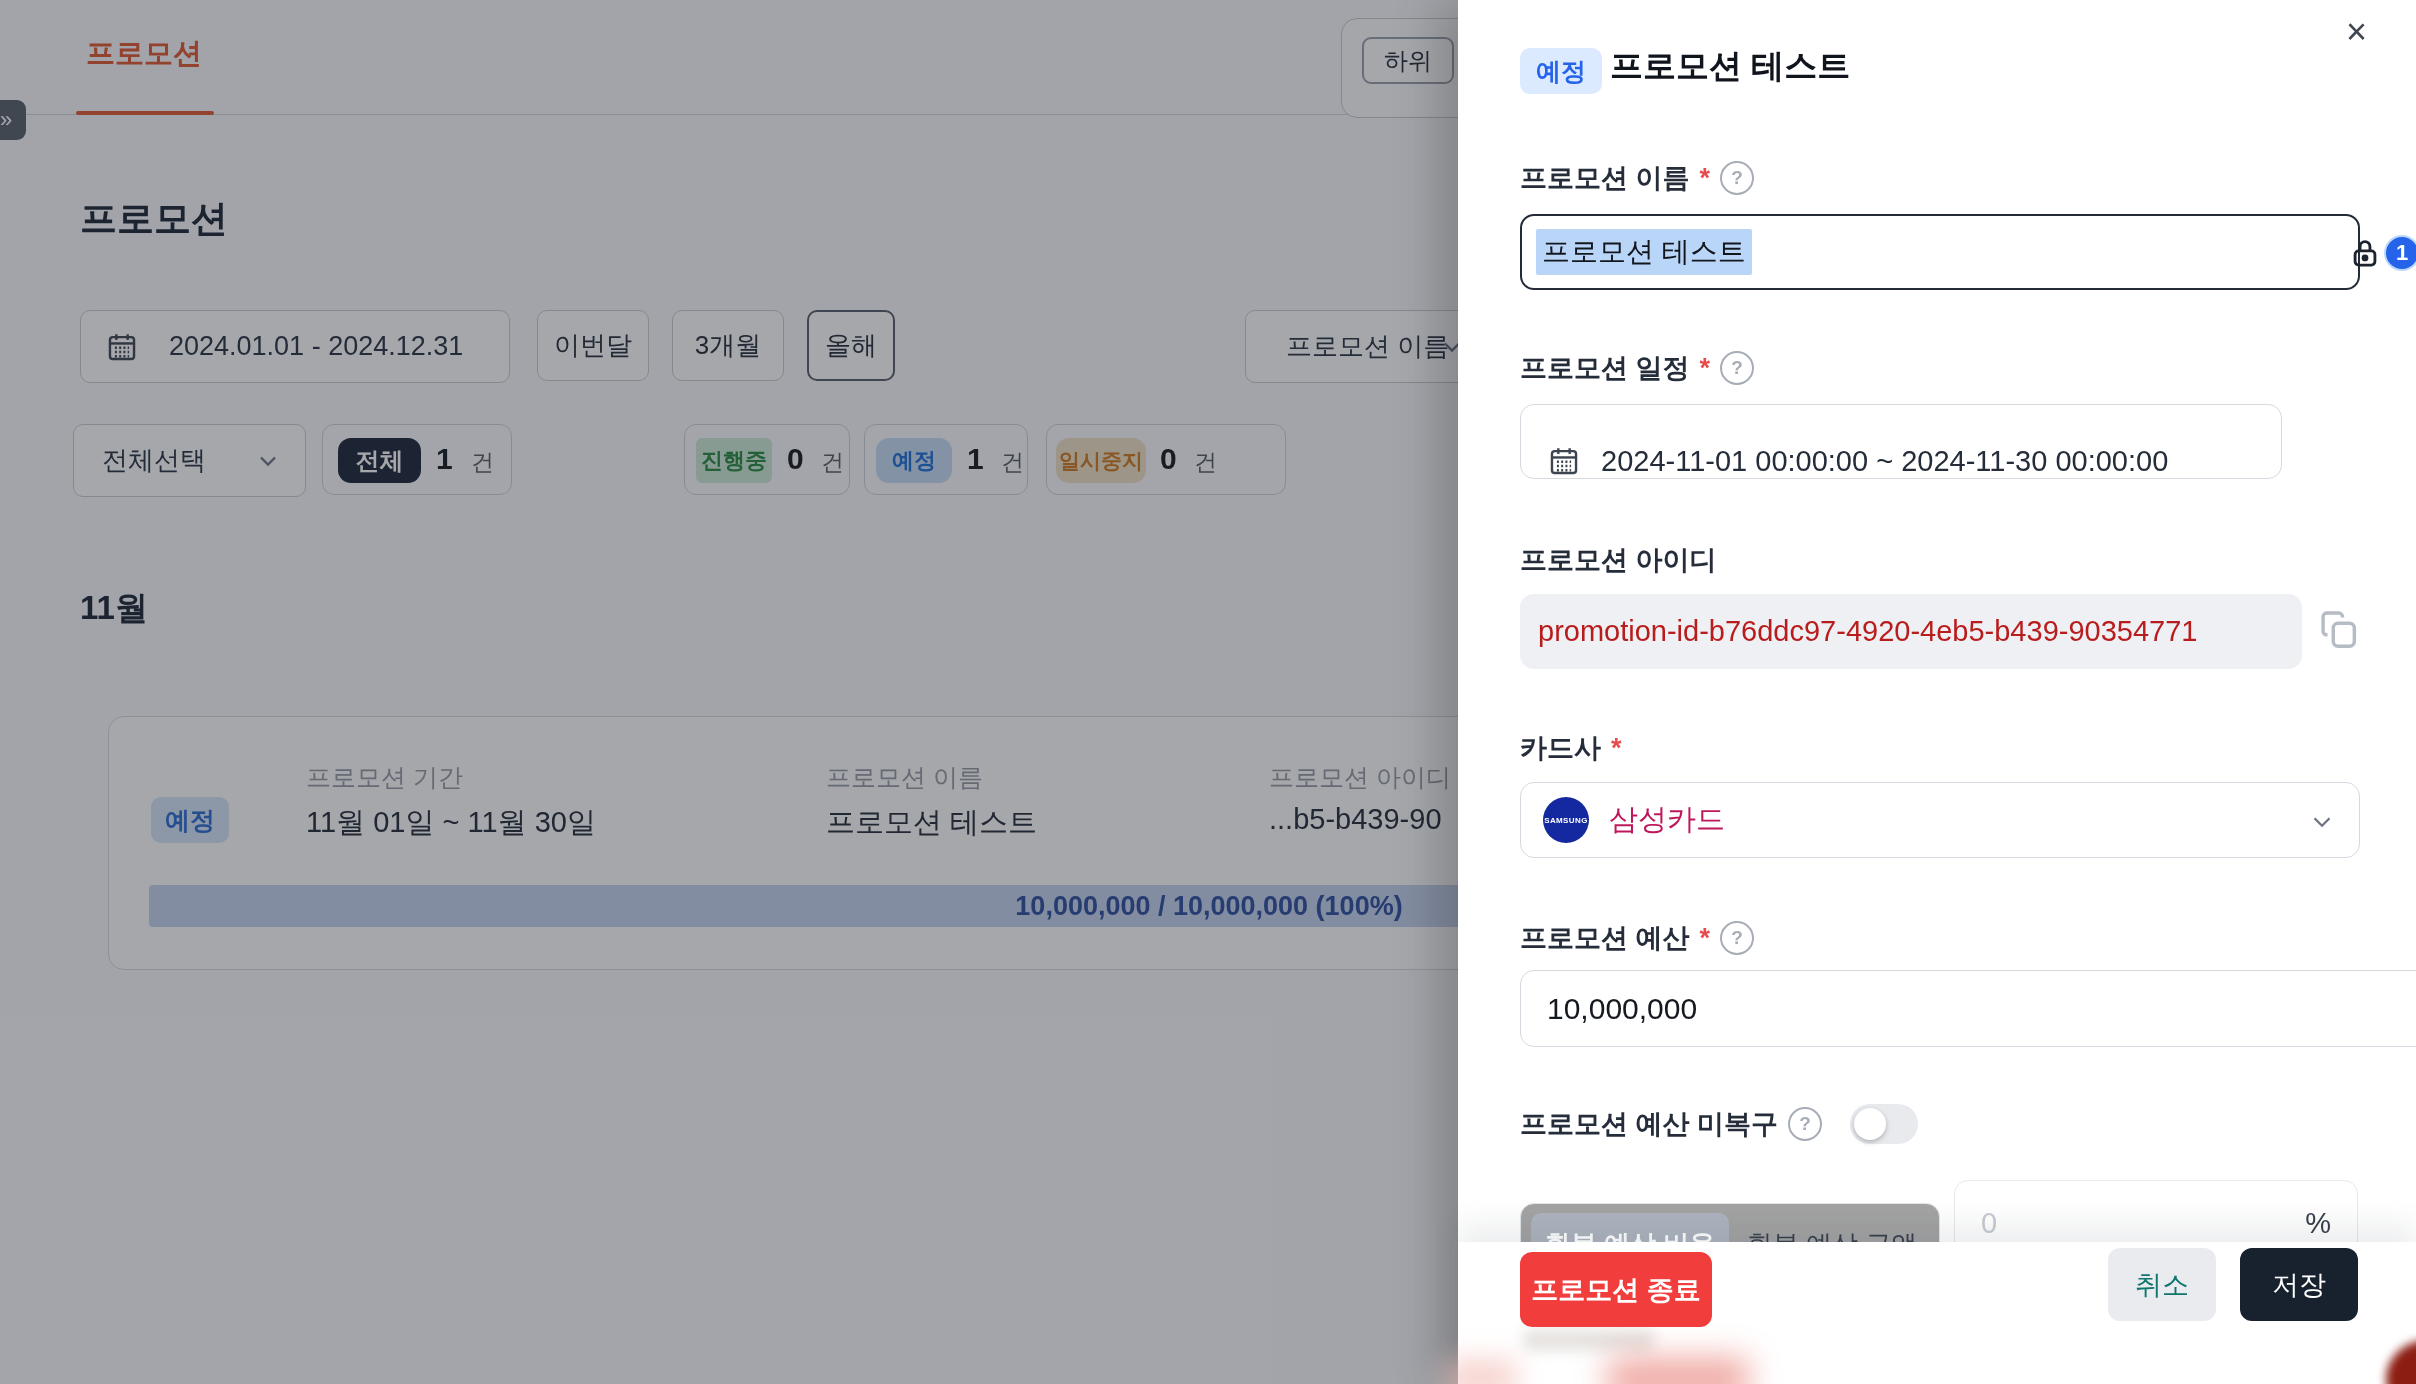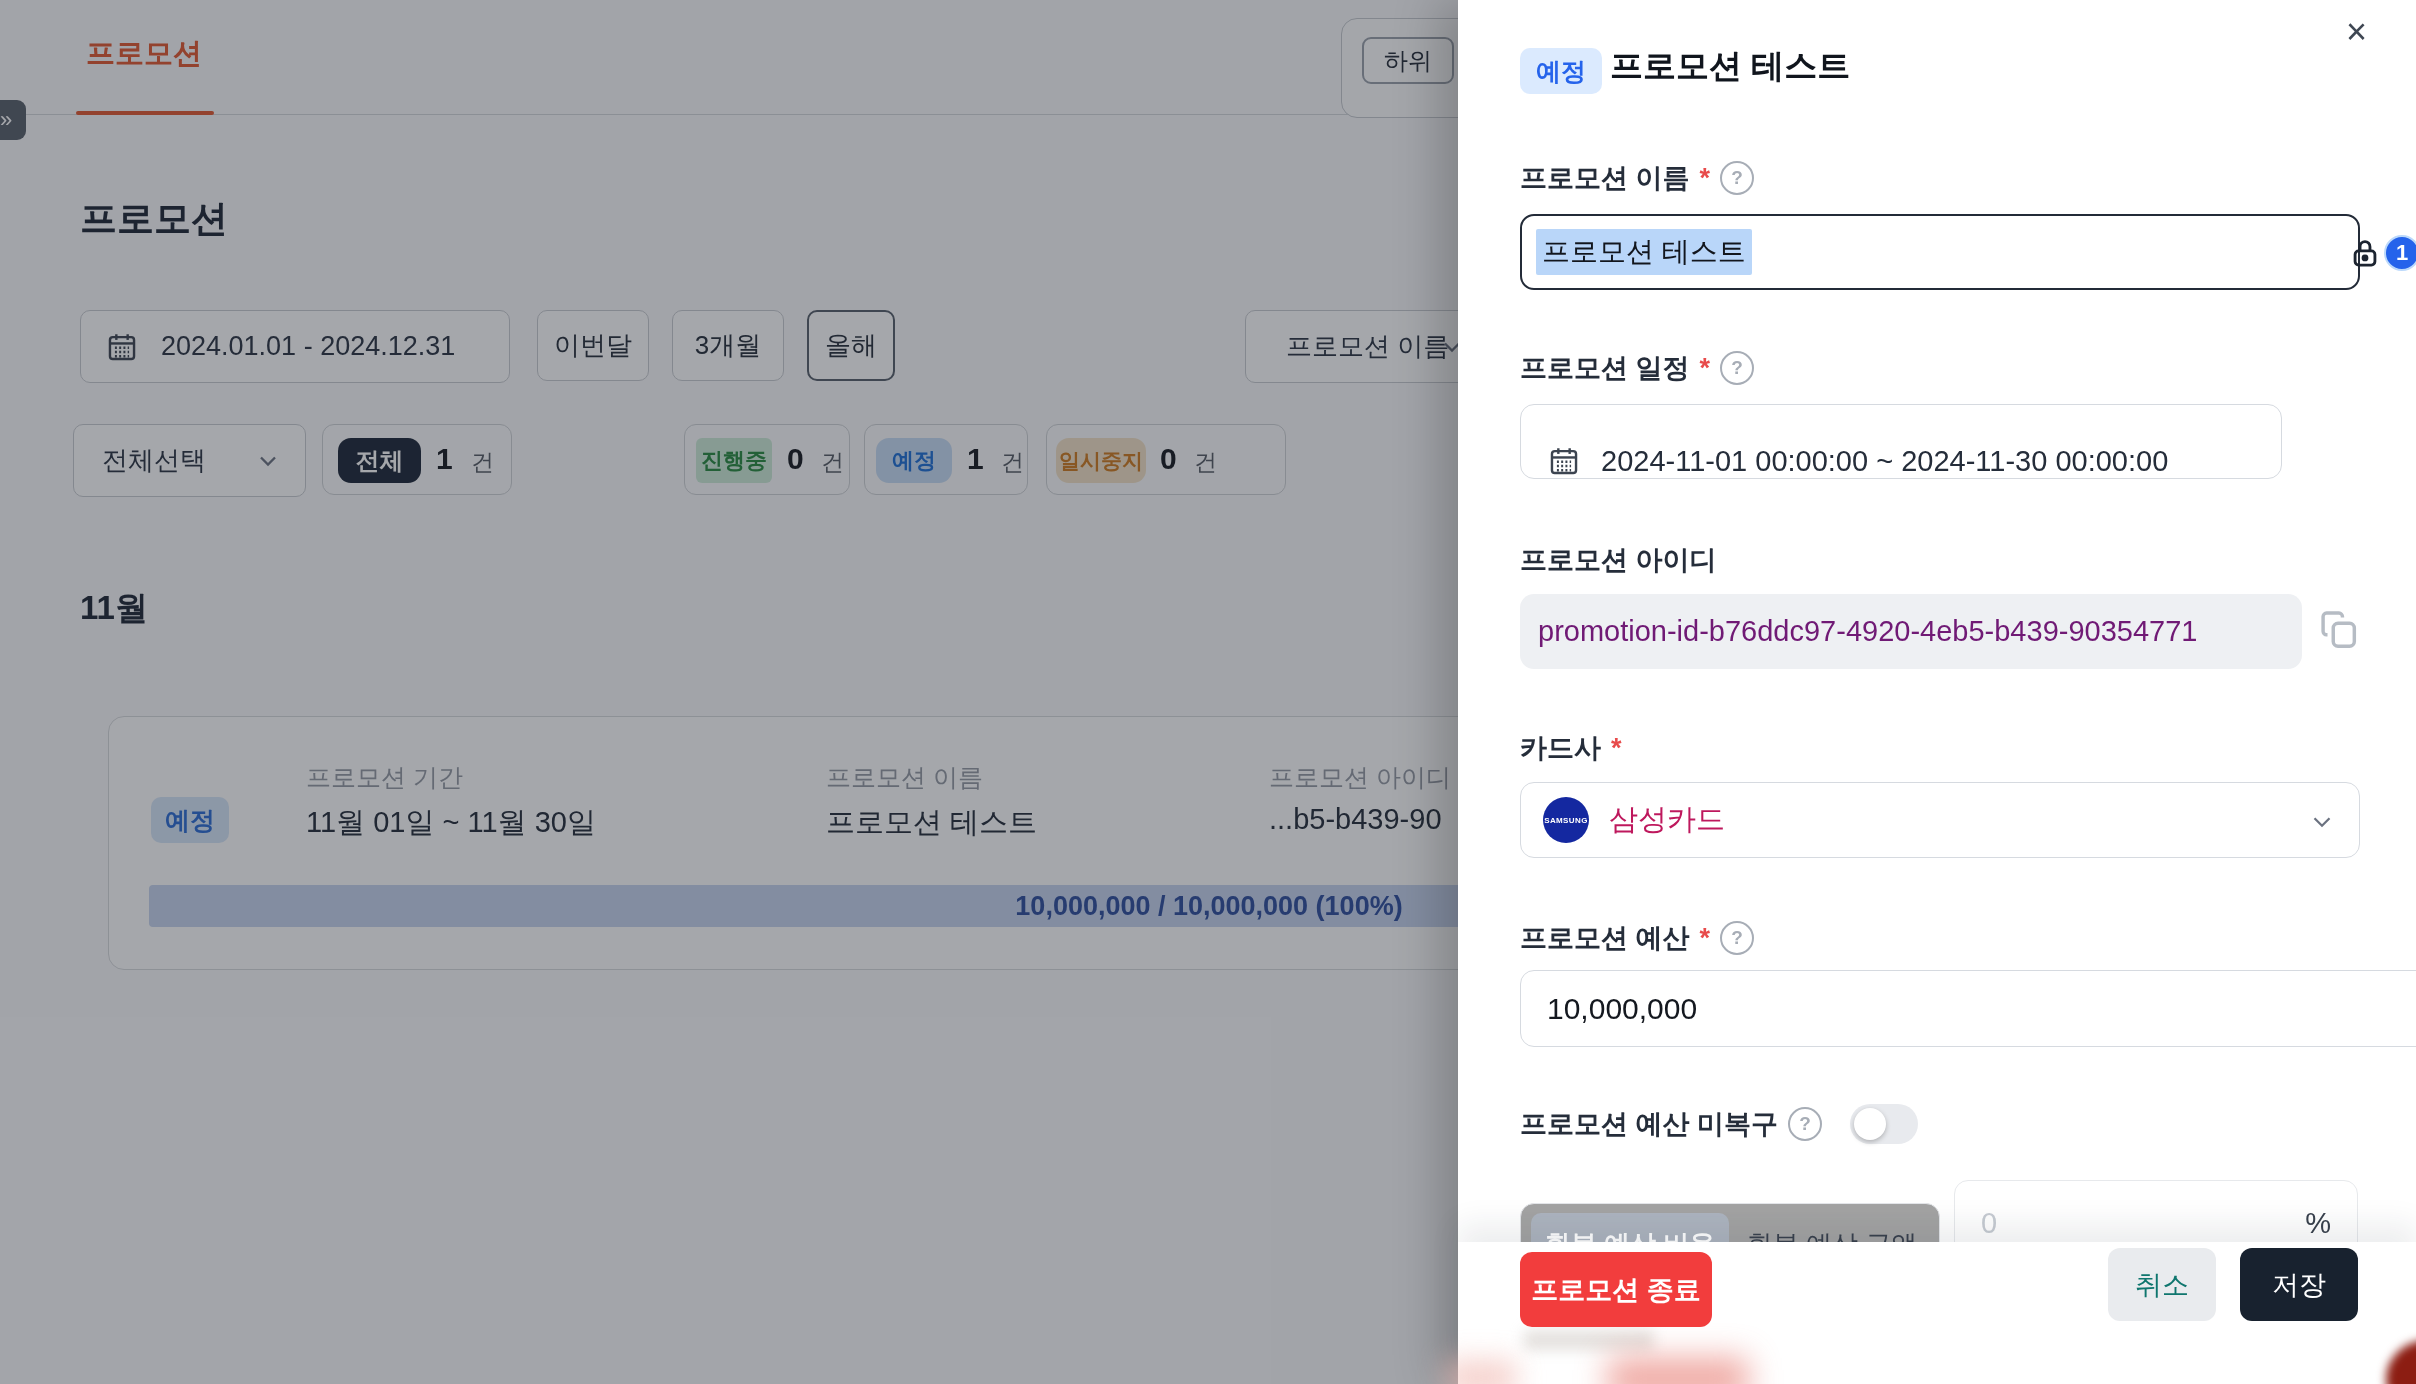--- a/index.html
+++ b/index.html
@@ -36,21 +36,21 @@
   .close-x{position:absolute;left:888px;top:14px;font-size:36px;color:#3f4753;line-height:1;}
   .d-badge{position:absolute;left:62px;top:48px;height:46px;padding:0 16px;background:#dbeafe;color:#2563eb;border-radius:10px;font-size:25px;font-weight:700;display:flex;align-items:center;}
   .d-title{position:absolute;left:152px;top:44px;font-size:33px;font-weight:700;color:#10151d;}
   .f-label{position:absolute;font-size:27px;font-weight:700;color:#252d3a;display:flex;align-items:center;gap:10px;}
   .req{color:#e84b4b;font-weight:700;}
   .help{width:30px;height:30px;border:2px solid #a7adb6;border-radius:50%;color:#a7adb6;font-size:19px;font-weight:700;display:inline-flex;align-items:center;justify-content:center;}
   .d-input{position:absolute;left:62px;box-sizing:border-box;background:#fff;border:1.5px solid #d6dae0;border-radius:14px;display:flex;align-items:center;}
   .sel-hl{background:#b9d6f9;padding:4px 6px;border-radius:2px;font-size:28px;color:#12161d;}
   .lock-badge{position:absolute;left:826px;top:20px;width:34px;height:34px;}
   .op-circle{position:absolute;left:862px;top:19px;width:36px;height:36px;background:#2563eb;border-radius:50%;color:#fff;font-size:22px;font-weight:700;display:flex;align-items:center;justify-content:center;border:2px solid #bcd9fb;box-sizing:border-box;}
-  .ro-input{background:#eef0f3;border:none;color:#701a75;}
+  .ro-input{background:#eef0f3;border:none;color:#b91c1c;}
   .samsung-logo{width:46px;height:46px;background:#1428A0;border-radius:50%;color:#fff;font-size:8px;font-weight:700;letter-spacing:.4px;display:flex;align-items:center;justify-content:center;}
   .toggle{position:absolute;left:392px;top:1104px;width:68px;height:40px;background:#e8eaee;border-radius:20px;}
   .knob{position:absolute;left:4px;top:4px;width:32px;height:32px;background:#fff;border-radius:50%;box-shadow:0 2px 5px rgba(0,0,0,0.25);}
   .seg-wrap{position:absolute;left:62px;top:1203px;width:420px;height:86px;border:1.5px solid #e3e5e9;border-radius:14px;background:#a3a3a3;box-sizing:border-box;}
   .seg-on{position:absolute;left:10px;top:9px;width:198px;height:62px;background:#adb4bf;border-radius:10px;color:#fff;font-size:26px;font-weight:700;display:flex;align-items:center;justify-content:center;}
   .seg-off{position:absolute;left:212px;top:9px;width:198px;height:62px;color:#39414d;font-size:26px;display:flex;align-items:center;justify-content:center;}
   .pct-input{position:absolute;left:496px;top:1180px;width:404px;height:86px;border:1.5px solid #e7e9ec;border-radius:14px;box-sizing:border-box;background:#fff;}
   .pct-input input{position:absolute;left:24px;top:8px;width:300px;height:66px;border:none;outline:none;font-size:29px;color:#39414d;font-family:"Liberation Sans",sans-serif;background:transparent;}
   .pct-input input::placeholder{color:#c6cbd2;}
   .pct-suffix{position:absolute;right:26px;top:26px;font-size:29px;color:#39414d;}
@@ -88,21 +88,21 @@
         <svg width="34" height="34" viewBox="0 0 24 24" fill="none" stroke="#3c4450" stroke-width="1.7">
           <rect x="3.5" y="5" width="17" height="15.5" rx="2"></rect>
           <line x1="3.5" y1="9.5" x2="20.5" y2="9.5"></line>
           <line x1="8" y1="3" x2="8" y2="7"></line>
           <line x1="16" y1="3" x2="16" y2="7"></line>
           <line x1="7" y1="12.5" x2="17" y2="12.5" stroke-dasharray="1.4 1.6"></line>
           <line x1="7" y1="15.5" x2="17" y2="15.5" stroke-dasharray="1.4 1.6"></line>
           <line x1="7" y1="18.5" x2="17" y2="18.5" stroke-dasharray="1.4 1.6"></line>
         </svg>
       </span>
-      <span style="margin-left:22px;font-size:27px;">2024.01.01 - 2024.12.31</span>
+      <span style="margin-left:30px;font-size:27px;">2024.01.01 - 2024.12.31</span>
     </div>
     <div class="qbtn" style="left:537px;width:112px;">이번달</div>
     <div class="qbtn" style="left:672px;width:112px;">3개월</div>
     <div class="qbtn selected" style="left:807px;width:88px;">올해</div>
 
     <div class="inputlike abs" style="left:1245px;top:310px;width:245px;height:71px;">
       <span style="margin-left:40px;font-size:26px;">프로모션 이름</span>
       <span style="position:absolute;left:192px;top:22px;">
         <svg width="28" height="28" viewBox="0 0 24 24" fill="none" stroke="#6b7280" stroke-width="2">
             <polyline points="6,9 12,15 18,9"></polyline>

